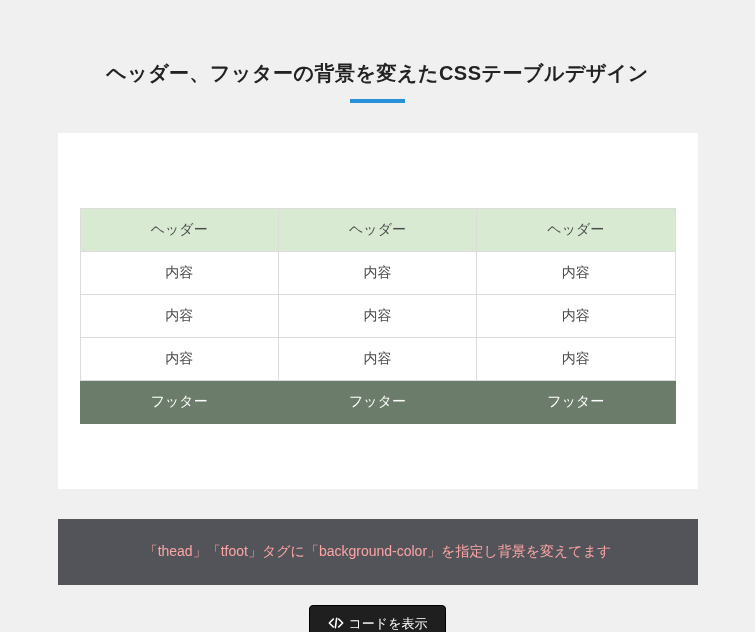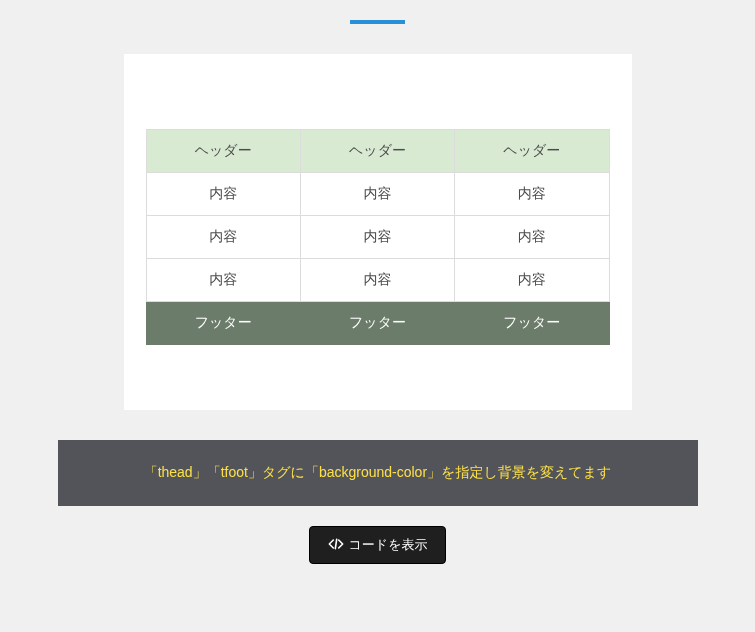--- a/index.html
+++ b/index.html
@@ -22,21 +22,21 @@
     color: #222;
   }
   .title-underline {
     width: 55px;
     height: 4px;
     background: #2890d6;
     margin: 0 auto 30px;
   }
   .card {
     background: #fff;
-    width: 508px;
+    width: 640px;
     margin: 0 auto;
     padding: 75px 22px 65px;
   }
   table.demo {
     border-collapse: collapse;
     width: 100%;
     font-size: 14px;
   }
   table.demo th, table.demo td {
     border: 1px solid #dcdcdc;
@@ -54,21 +54,21 @@
   }
   table.demo tfoot td {
     background: #6b7c6a;
     color: #fff;
     border: 1px solid #6b7c6a;
   }
   .note-bar {
     width: 640px;
     margin: 30px auto 0;
     background: #52545a;
-    color: #fde047;
+    color: #fca5a5;
     font-size: 14px;
     padding: 24px 10px;
   }
   .code-btn {
     display: inline-flex;
     align-items: center;
     gap: 5px;
     background: #1f1f1f;
     color: #fff;
     border: 1px solid #000;
@@ -77,20 +77,21 @@
     margin: 20px auto 0;
     font-size: 13px;
     cursor: pointer;
   }
   .code-btn svg { width: 16px; height: 12px; }
 </style>
 </head>
 <body>
 
 <div class="container">
+  <h1 class="page-title">ヘッダー、フッターの背景を変えたCSSテーブルデザイン</h1>
   <div class="title-underline"></div>
 
   <div class="card">
     <table class="demo">
       <thead>
         <tr>
           <th>ヘッダー</th>
           <th>ヘッダー</th>
           <th>ヘッダー</th>
         </tr>

